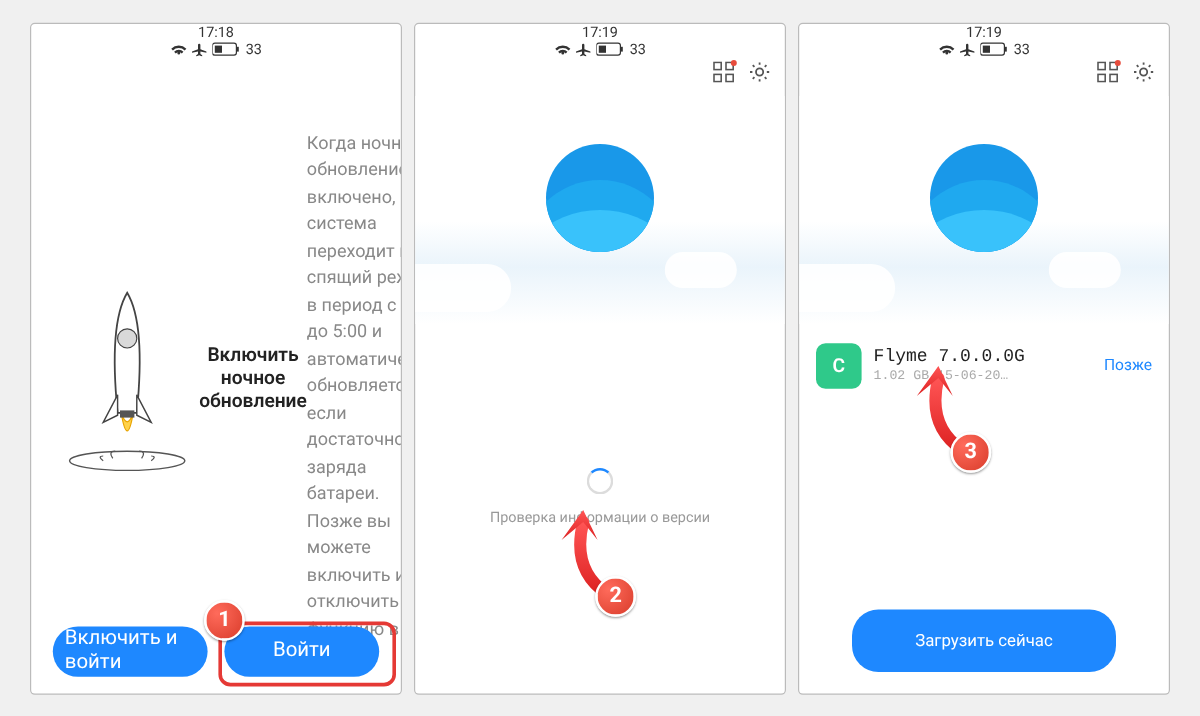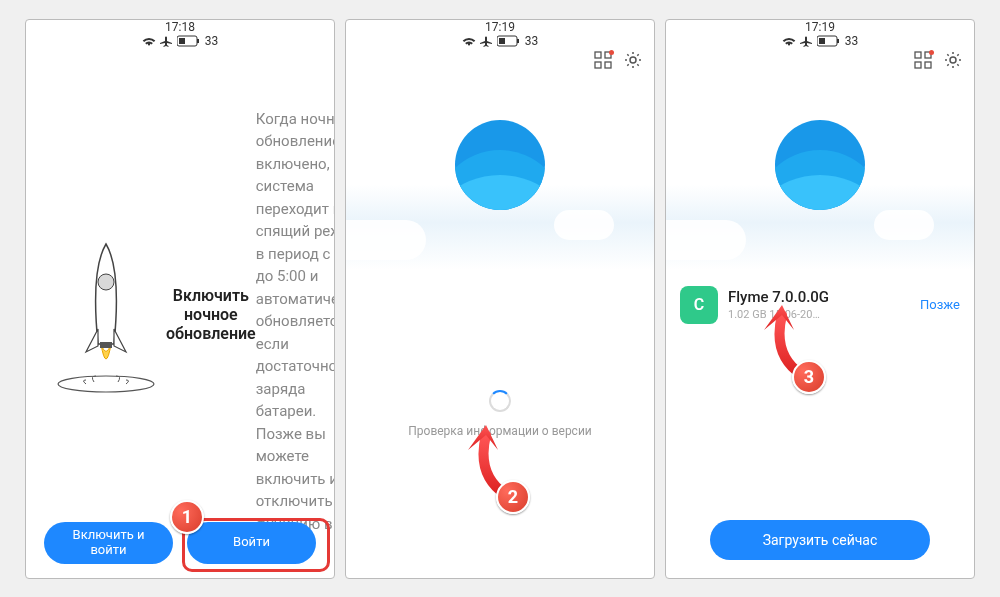--- a/index.html
+++ b/index.html
@@ -64,21 +64,21 @@
     position: absolute; bottom: 14px; left: 0; right: 0;
     display: flex; justify-content: center; gap: 14px; padding: 0 18px;
   }
   .pill-btn {
     flex: 1;
     background: #1e88ff;
     color: #fff;
     border-radius: 22px;
     height: 42px;
     display: flex; align-items: center; justify-content: center;
-    font-size: 13px; line-height: 1.15; text-align: center;
+    font-size: 17px; line-height: 1.15; text-align: left;
     padding: 0 10px;
   }
   .hl-box {
     position: absolute;
     border: 3px solid #e53935;
     border-radius: 10px;
     pointer-events: none;
   }
   .badge-num {
     position: absolute;
@@ -136,27 +136,27 @@
   
   .update-item {
     display: flex; align-items: center; padding: 10px 14px; margin-top: 6px;
   }
   .app-icon {
     width: 38px; height: 38px; border-radius: 8px;
     background: #2fc98a; color: #fff; font-weight: 600; font-size: 16px;
     display: flex; align-items: center; justify-content: center;
     margin-right: 10px;
   }
-  .upd-main { flex: 1; }
+  .upd-main { flex: 1; font-family: Liberation Mono, monospace; }
   .upd-name { font-size: 15px; color: #222; font-weight: 500; }
   .upd-sub { font-size: 11px; color: #aaa; margin-top: 2px; }
   .upd-details { color: #1e88ff; font-size: 13px; }
   .s3-download {
     position: absolute; bottom: 18px; left: 50%; transform: translateX(-50%);
-    width: 220px; height: 40px; border-radius: 22px;
+    width: 220px; height: 52px; border-radius: 22px;
     background: #1e88ff; color: #fff; font-size: 14px;
     display: flex; align-items: center; justify-content: center;
   }
 </style>
 </head>
 <body>
 
 <div class="container">
 
   <div class="phone">

